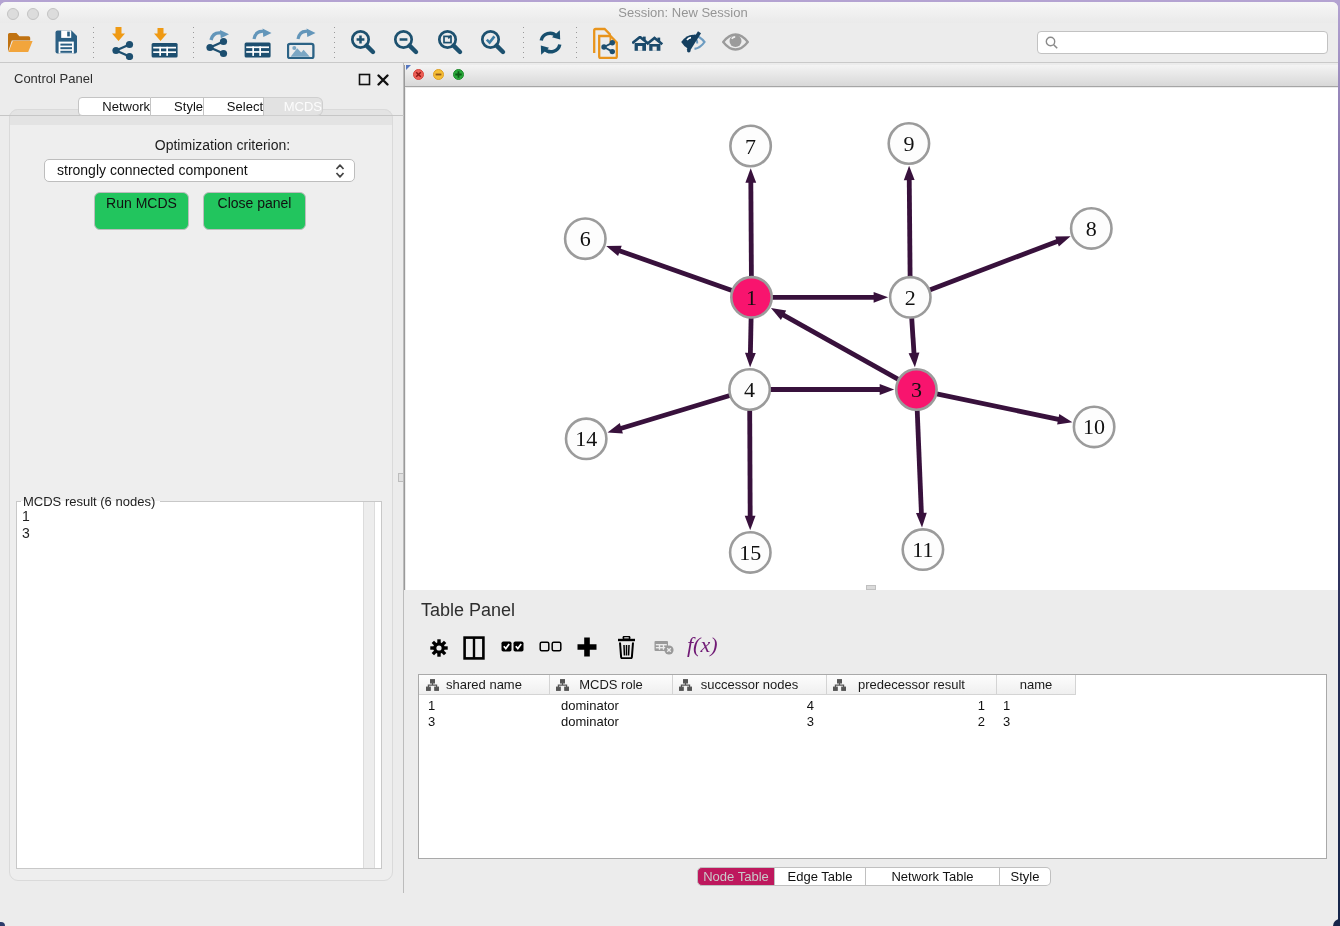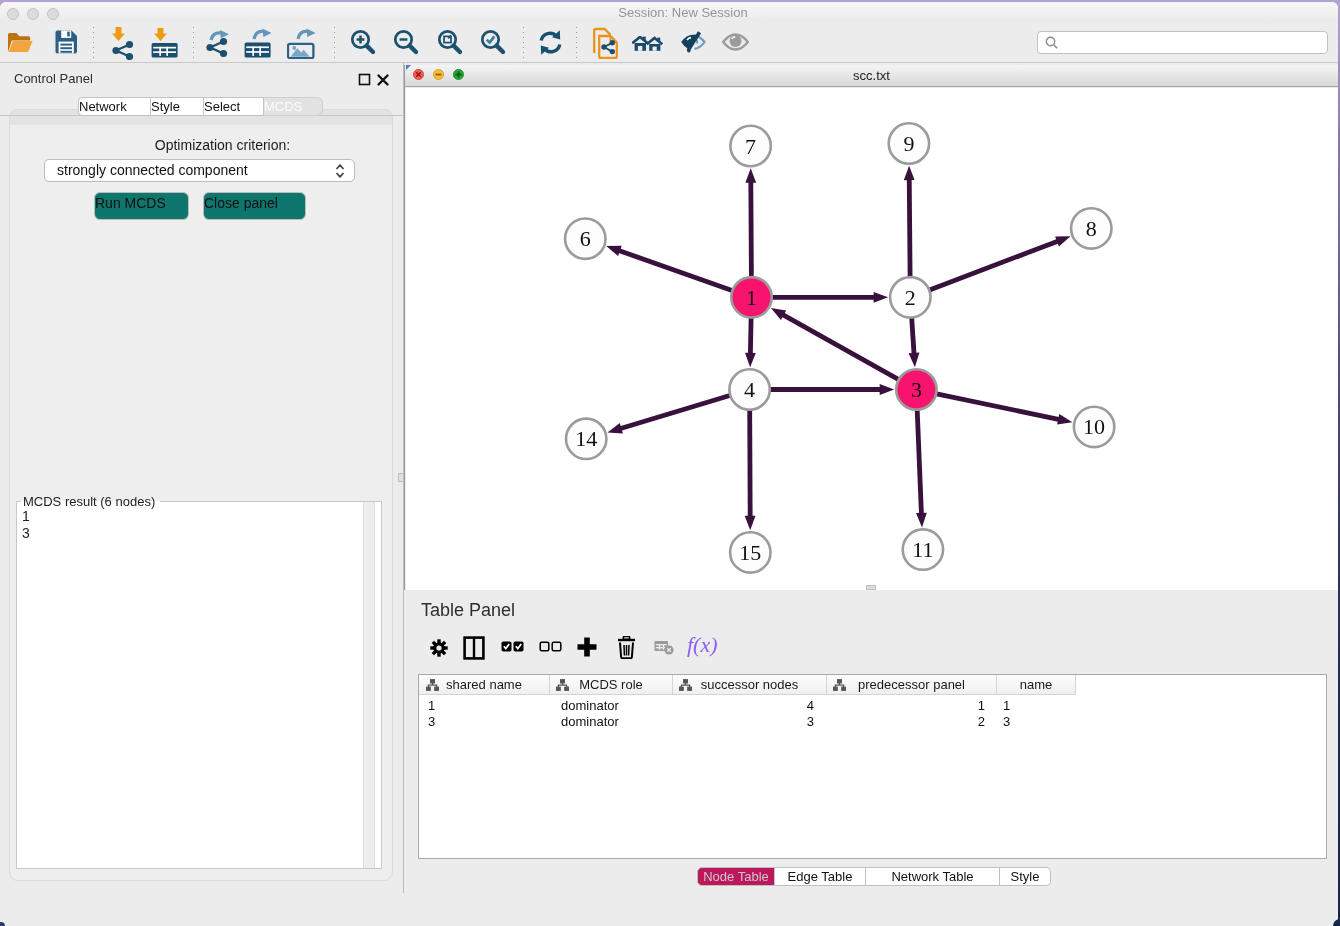--- a/index.html
+++ b/index.html
@@ -26,26 +26,26 @@
 #searchbox { left:1037px; top:8px; width:291px; height:23px; background:#fff;
   border:1px solid #c2c2c2; border-radius:4px; }
 
 #cpanel { left:0; top:63px; width:404px; height:830px; background:#ececec; border-right:1px solid #bcbcbc; }
 #cp-title { left:14px; top:8px; font-size:13px; color:#2e2e2e; }
 #cp-inner { left:9px; top:46px; width:384px; height:772px; background:#eeeeee;
   border:1px solid #dadada; border-radius:9px; }
 #cp-innertop { left:9px; top:46px; width:384px; height:16px; background:#e3e3e3;
   border:1px solid #dadada; border-bottom:none; border-radius:9px 9px 0 0; }
 .cptab { position:absolute; top:34px; height:19px; font-size:13px; color:#111;
-  background:#fff; border:1px solid #c4c4c4; text-align:left; line-height:18px; }
+  background:#fff; border:1px solid #c4c4c4; text-align:right; line-height:18px; }
 #opt-label { left:0; width:445px; top:74px; text-align:center; font-size:14px; color:#1c1c1c; }
 #combo { left:44px; top:96px; width:311px; height:23px; background:#fff;
   border:1px solid #bdbdbd; border-radius:5px; font-size:14px; color:#111; line-height:21px; padding-left:12px; }
-.btn { position:absolute; top:129px; height:28px; background:#0f766e; border:1px solid #bdbdbd;
-  border-radius:6px; font-size:14px; color:#111; line-height:20px; }
+.btn { position:absolute; top:129px; height:38px; background:#22c55e; border:1px solid #bdbdbd;
+  border-radius:6px; font-size:14px; color:#111; text-align:center; line-height:20px; }
 #mcds-box { left:16px; top:438px; width:366px; height:368px; background:#fff; border:1px solid #c8c8c8; border-top:none; }
 #mcds-bt1 { left:16px; top:438px; width:5px; height:1px; background:#c8c8c8; }
 #mcds-bt2 { left:160px; top:438px; width:222px; height:1px; background:#c8c8c8; }
 #mcds-label { left:23px; top:431px; font-size:13px; color:#222; }
 #mcds-text { left:22px; top:445px; font-size:14px; color:#222; line-height:16.5px; }
 #mcds-sb { left:363px; top:439px; width:12px; height:366px; background:#ededed; border-left:1px solid #dcdcdc; border-right:1px solid #dcdcdc; }
 
 #netwin { left:404px; top:65px; width:934px; height:525px; border-left:1px solid #9a9a9a; }
 #net-title { left:0; top:0; width:933px; height:22px;
   background:linear-gradient(#f4f4f4,#d8d8d8); border-bottom:1px solid #a5a5a5; }
@@ -256,21 +256,20 @@
     <div class="abs ntl" style="left:28px; background:#f6bf35; border:1px solid #dfa023;">
       <svg width="9" height="9" viewBox="0 0 9 9" style="position:absolute;left:0;top:0;">
         <path d="M1.6 4.5 L7.4 4.5" stroke="#90591b" stroke-width="1.8"></path>
       </svg>
     </div>
     <div class="abs ntl" style="left:48px; background:#29a93b; border:1px solid #1d8a2c;">
       <svg width="9" height="9" viewBox="0 0 9 9" style="position:absolute;left:0;top:0;">
         <path d="M4.5 1.3 L4.5 7.7 M1.3 4.5 L7.7 4.5" stroke="#0d5c16" stroke-width="1.8"></path>
       </svg>
     </div>
-    <div class="abs" id="net-title-text">scc.txt</div>
   </div>
   <svg class="abs" style="left:1px;top:0;" width="5" height="5" viewBox="0 0 5 5">
     <path d="M0 0 L5 0 L0 5 Z" fill="#5577c0"></path>
   </svg>
   <div class="abs" id="net-content">
     <svg width="933" height="502" viewBox="405 88 933 502" style="position:absolute;left:0;top:0;">
       <g stroke="#38113c" stroke-width="4.8">
         <line x1="750.4" y1="276.6" x2="749.8" y2="177.6"></line>
         <line x1="731.0" y1="290.4" x2="614.1" y2="249.2"></line>
         <line x1="771.2" y1="297.3" x2="877.7" y2="297.3"></line>
@@ -374,26 +373,26 @@
   </svg>
   <svg class="abs" style="left:250px;top:48px;" width="20" height="15" viewBox="0 0 20 15">
     <rect x="0.5" y="1" width="13.5" height="10" rx="1" fill="#9a9a9a"></rect>
     <rect x="1.8" y="4" width="11" height="1.4" fill="#ececec"></rect>
     <rect x="1.8" y="7" width="11" height="1.4" fill="#ececec"></rect>
     <rect x="4.8" y="4" width="1.4" height="5.8" fill="#ececec"></rect>
     <rect x="8.8" y="4" width="1.4" height="5.8" fill="#ececec"></rect>
     <circle cx="15" cy="10" r="4.6" fill="#9a9a9a"></circle>
     <path d="M13.2 8.2 L16.8 11.8 M16.8 8.2 L13.2 11.8" stroke="#ececec" stroke-width="1.3"></path>
   </svg>
-  <div class="abs" style="left:283px;top:40px;font-family:'Liberation Serif',serif;font-style:italic;font-size:22px;color:#8b5cf6;">f(x)</div>
+  <div class="abs" style="left:283px;top:40px;font-family:'Liberation Serif',serif;font-style:italic;font-size:22px;color:#701a75;">f(x)</div>
   <div class="abs" id="tbl">
     <div class="th" style="left:0; width:131px;">shared name</div>
     <div class="th" style="left:131px; width:123px;">MCDS role</div>
     <div class="th" style="left:254px; width:154px;">successor nodes</div>
-    <div class="th" style="left:408px; width:170px;">predecessor panel</div>
+    <div class="th" style="left:408px; width:170px;">predecessor result</div>
     <div class="th" style="left:578px; width:79px;">name</div>
     <svg class="abs hier" style="left:7px;top:4px;" width="13" height="12" viewBox="0 0 13 12">
           <g stroke="#555" stroke-width="1.2" fill="#555">
             <rect x="4.6" y="0.7" width="3.8" height="3.2"></rect>
             <path d="M6.5 3.9 L6.5 6.2 M2.4 8.6 L2.4 6.2 L10.6 6.2 L10.6 8.6" fill="none"></path>
             <rect x="0.6" y="8.2" width="3.6" height="3.1"></rect>
             <rect x="8.8" y="8.2" width="3.6" height="3.1"></rect>
           </g>
         </svg>
     <svg class="abs hier" style="left:137px;top:4px;" width="13" height="12" viewBox="0 0 13 12">

